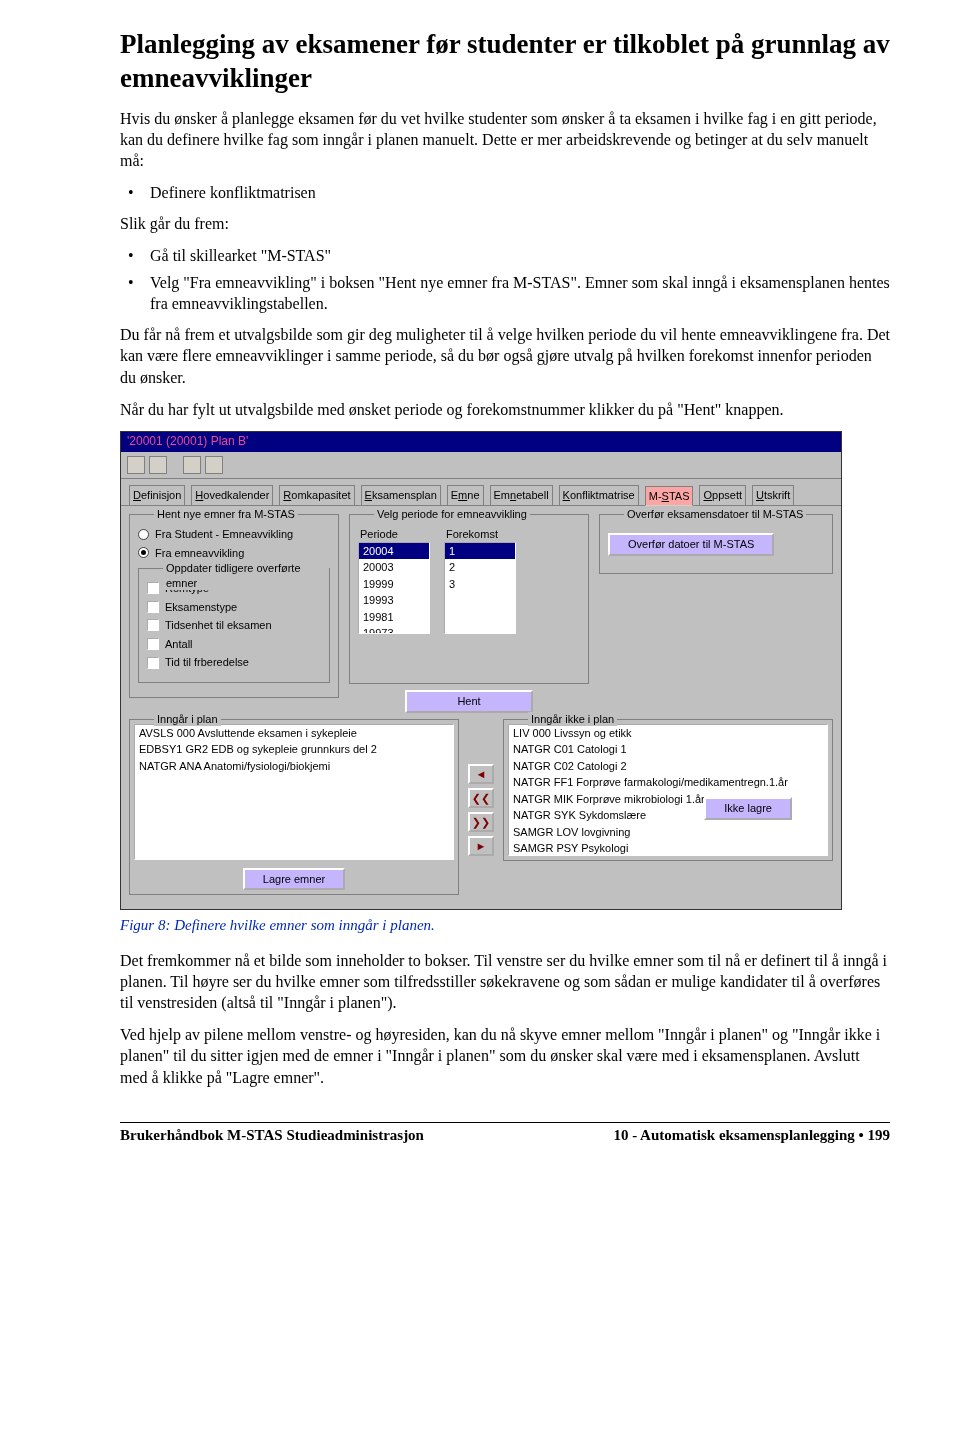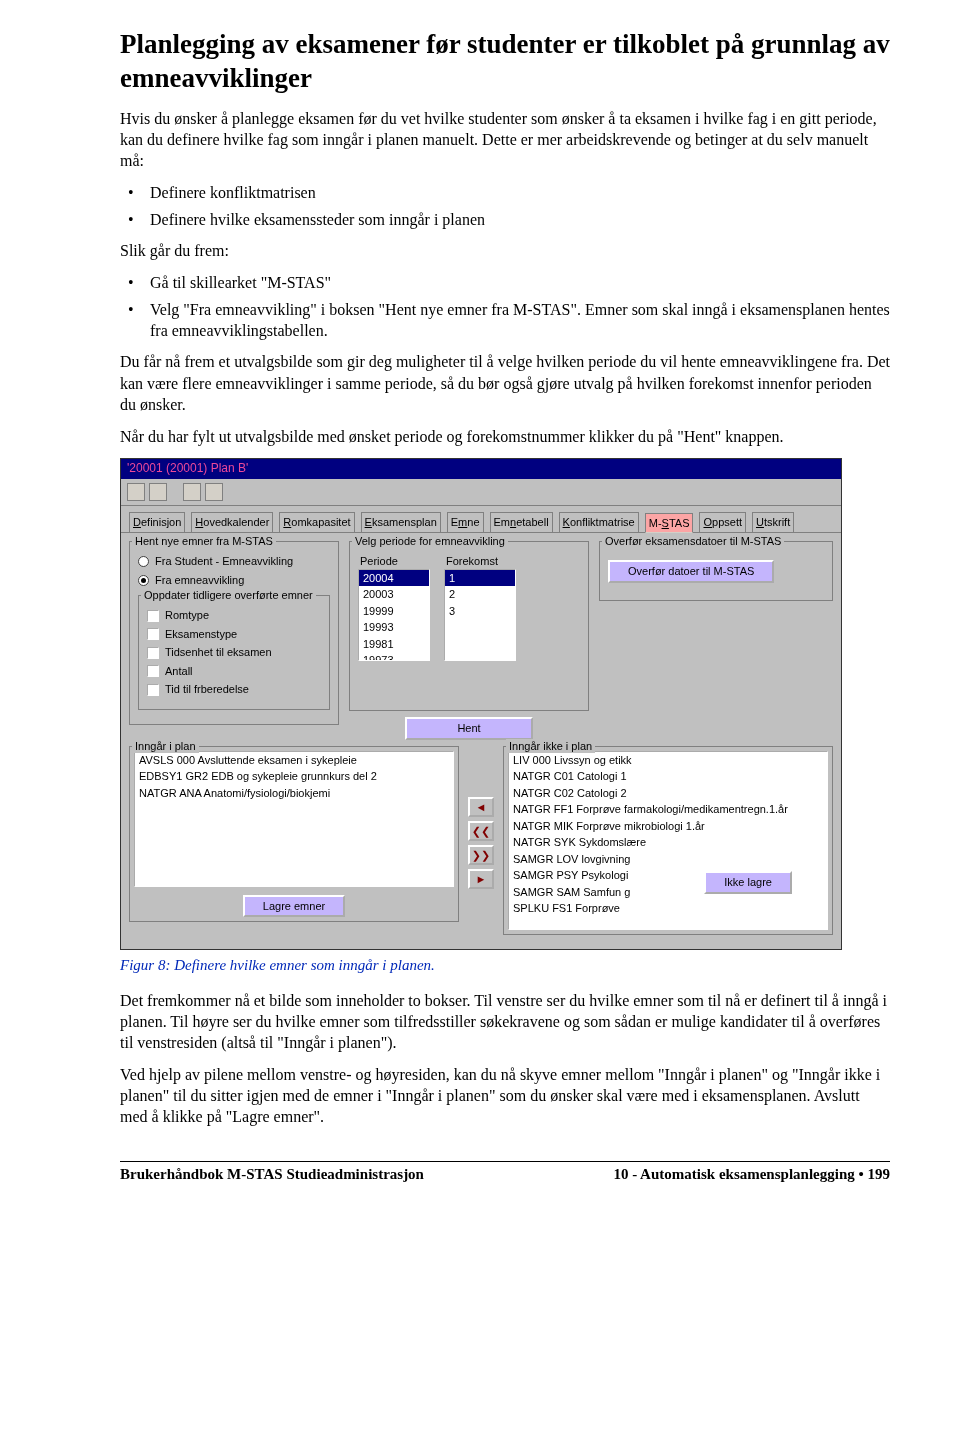--- a/index.html
+++ b/index.html
@@ -40,21 +40,21 @@
     font-size: 12px;
   }
   .ss-toolbar { padding: 4px 6px; border-bottom: 1px solid #808080; display: flex; gap: 4px; }
   .tb { width: 18px; height: 18px; border: 1px solid #808080; background: #d4d0c8; }
   .tb-sep { width: 8px; }
   .ss-tabs { display: flex; gap: 6px; padding: 6px 8px 0 8px; flex-wrap: wrap; }
   .ss-tab { padding: 2px 3px; border: 1px solid #808080; border-bottom: none; background: #c0c0c0; font-size: 11px; white-space: nowrap; cursor: default; }
   .ss-tab.active { background: #fca5a5; font-weight: normal; border-bottom: 1px solid #d4d0c8; position: relative; top: 1px; }
   .ss-body { padding: 8px; border-top: 1px solid #808080; }
   .groupbox { border: 1px solid #808080; padding: 8px 8px 8px 8px; position: relative; margin-bottom: 6px; }
-  .groupbox-title { position: absolute; top: -8px; left: 2px; background: #c0c0c0; padding: 0 3px; font-size: 11px; }
+  .groupbox-title { position: absolute; top: -8px; left: 24px; background: #c0c0c0; padding: 0 3px; font-size: 11px; }
   .row1 { display: flex; gap: 10px; align-items: flex-start; }
   .left-col { width: 210px; }
   .mid-col { width: 240px; }
   .right-col { flex: 1; }
   .radio-row, .check-row { display: flex; align-items: center; gap: 6px; margin: 4px 0; font-size: 11px; text-align: center; }
   .ss-radio { width: 11px; height: 11px; border-radius: 50%; border: 1px solid #404040; background: #fff; display: inline-flex; align-items: center; justify-content: center; }
   .ss-radio.sel::after { content: ""; width: 5px; height: 5px; background: #000; border-radius: 50%; }
   .ss-check { width: 12px; height: 12px; border: 1px inset #fff; background: #fff; }
   .sub-label { font-size: 11px; margin: 4px 0 0 2px; }
   .listbox { border: 1px inset #fff; background: #fff; font-size: 11px; overflow: hidden; }
@@ -71,21 +71,20 @@
   .footer-row { display: flex; justify-content: space-between; font-size: 15px; font-weight: bold; }
   .ub { text-decoration: underline; }
 </style>
 </head>
 <body>
 
 <h1>Planlegging av eksamener før studenter er tilkoblet på grunnlag av emneavviklinger</h1>
 <p>Hvis du ønsker å planlegge eksamen før du vet hvilke studenter som ønsker å ta eksamen i hvilke fag i en gitt periode, kan du definere hvilke fag som inngår i planen manuelt. Dette er mer arbeidskrevende og betinger at du selv manuelt må:</p>
 <ul>
   <li>Definere konfliktmatrisen</li>
-  <li>Definere hvilke eksamenssteder som inngår i planen</li>
 </ul>
 <p>Slik går du frem:</p>
 <ul>
   <li>Gå til skillearket "M-STAS"</li>
   <li>Velg "Fra emneavvikling" i boksen "Hent nye emner fra M-STAS". Emner som skal inngå i eksamensplanen hentes fra emneavviklingstabellen.</li>
 </ul>
 <p>Du får nå frem et utvalgsbilde som gir deg muligheter til å velge hvilken periode du vil hente emneavviklingene fra. Det kan være flere emneavviklinger i samme periode, så du bør også gjøre utvalg på hvilken forekomst innenfor perioden du ønsker.</p>
 <p>Når du har fylt ut utvalgsbilde med ønsket periode og forekomstnummer klikker du på "Hent" knappen.</p>
 
 <div class="screenshot">
@@ -202,21 +201,21 @@
       </div>
       <div class="plan-mid">
         <div class="mv-btn">◄</div>
         <div class="mv-btn">❮❮</div>
         <div class="mv-btn">❯❯</div>
         <div class="mv-btn">►</div>
       </div>
       <div class="plan-right">
         <div class="groupbox" style="padding:4px;position:relative;">
           <div class="groupbox-title">Inngår ikke i plan</div>
-          <div class="listbox" style="height:179px;">
+          <div class="listbox" style="height:132px;">
             <div class="listbox-item">LIV 000 Livssyn og etikk</div>
             <div class="listbox-item">NATGR C01 Catologi 1</div>
             <div class="listbox-item">NATGR C02 Catologi 2</div>
             <div class="listbox-item">NATGR FF1 Forprøve farmakologi/medikamentregn.1.år</div>
             <div class="listbox-item">NATGR MIK Forprøve mikrobiologi 1.år</div>
             <div class="listbox-item">NATGR SYK Sykdomslære</div>
             <div class="listbox-item">SAMGR LOV lovgivning</div>
             <div class="listbox-item">SAMGR PSY Psykologi</div>
             <div class="listbox-item">SAMGR SAM Samfun                              g</div>
             <div class="listbox-item">SPLKU FS1 Forprøve</div>

